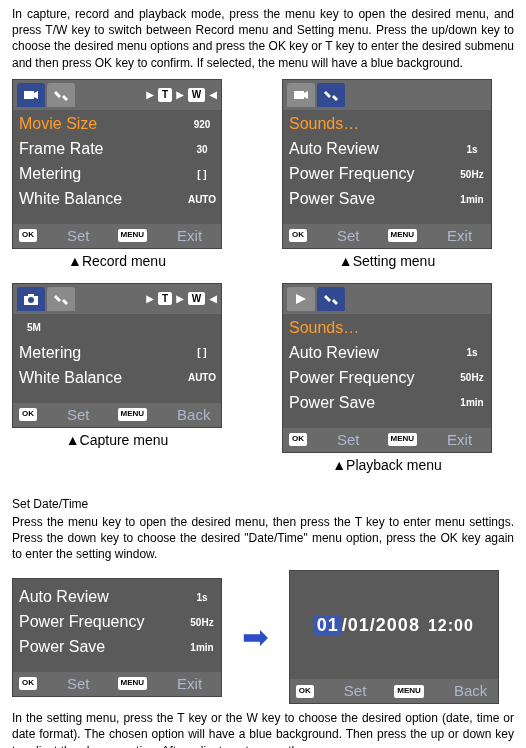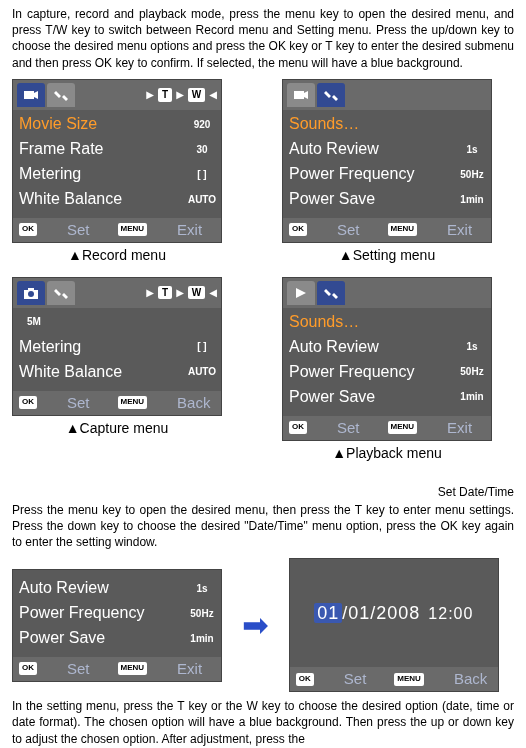--- a/index.html
+++ b/index.html
@@ -54,21 +54,21 @@
     color: white;
   }
   .tw-btn {
     background: white;
     color: black;
     padding: 0 4px;
     border-radius: 2px;
     font-weight: bold;
   }
   .tri-left, .tri-right { color: white; font-size: 10px; }
-  .menu-body { padding: 2px 4px 6px 6px; }
+  .menu-body { padding: 2px 4px 12px 6px; }
   .menu-item {
     display: flex;
     align-items: center;
     justify-content: space-between;
     height: 25px;
     font-size: 16px;
     font-family: Arial, sans-serif;
     color: white;
   }
   .menu-item.highlight { color: #ff9c2a; }
@@ -92,38 +92,38 @@
   .ok-badge, .menu-badge {
     background: white;
     color: black;
     font-size: 8px;
     font-weight: bold;
     padding: 1px 3px;
     border-radius: 2px;
   }
   .footer-label { color: #aeb7cf; font-size: 15px; margin-right: 16px; margin-left: 18px; }
   .caption { font-size: 14px; margin-top: 3px; margin-bottom: 8px; }
-  .section-header { font-size: 12px; margin-top: 13px; margin-bottom: 2px; text-align: right; }
+  .section-header { font-size: 12px; margin-top: 13px; margin-bottom: 2px; }
   .para { text-align: justify; margin-bottom: 8px; }
   .bottom-row { display: flex; align-items: center; gap: 20px; margin-bottom: 6px; }
   .arrow-big { color: #2a4ec8; font-size: 32px; }
   .date-screen {
     width: 210px;
     background: #5a5a5a;
     border: 1px solid #444;
   }
   .date-body {
     height: 108px;
     display: flex;
     flex-direction: column;
     align-items: center;
     justify-content: center;
     gap: 10px;
   }
-  .date-line1 { font-size: 18px; font-weight: normal; letter-spacing: 1px; }
+  .date-line1 { font-size: 18px; font-weight: bold; letter-spacing: 1px; }
   .date-line1 .hl { background: #3a58b0; color: white; padding: 0 3px; border-radius: 2px; }
   .date-line1 .plain { color: white; }
   .date-line1 .time { color: white; margin-left: 8px; font-size: 16px; }
   .date-line2 { color: white; font-size: 15px; font-weight: bold; letter-spacing: 2px; }
   .pagenum { text-align: center; font-family: "Times New Roman", serif; font-size: 16px; margin-top: 6px; }
 </style>
 </head>
 <body>
 
 <p class="intro">In capture, record and playback mode, press the menu key to open the desired menu, and press T/W key to switch between Record menu and Setting menu. Press the up/down key to choose the desired menu options and press the OK key or T key to enter the desired submenu and then press OK key to confirm. If selected, the menu will have a blue background.</p>

